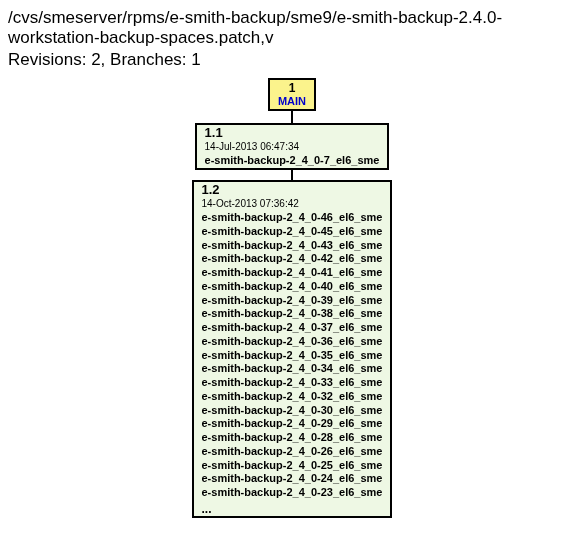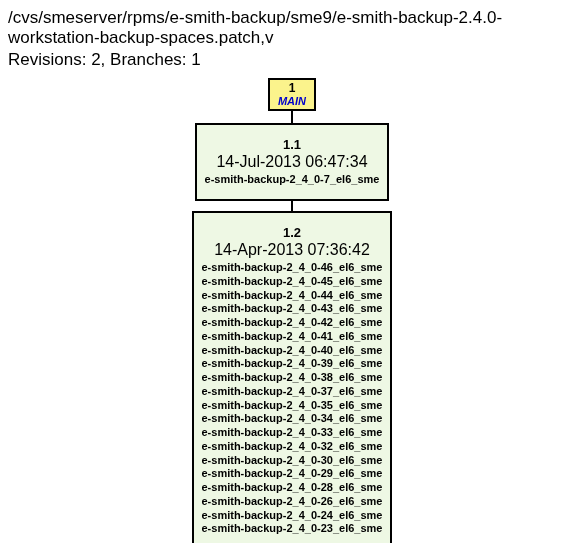--- a/index.html
+++ b/index.html
@@ -24,36 +24,35 @@
   }
   .node-main {
     background: #fbf38c;
     border: 2px solid #000;
     padding: 2px 8px;
     text-align: center;
     font-size: 12px;
     line-height: 1.1;
   }
   .node-main .main-num { font-weight: bold; }
-  .node-main .main-label { font-weight: bold; color: #0000cc; font-size: 11px; font-style: italic; }
+  .node-main .main-label { font-weight: bold; color: #0000cc; font-size: 11px; }
   .connector {
     width: 2px;
     background: #000;
   }
   .connector-short { height: 12px; }
   .connector-med { height: 10px; }
   .node-rev {
     background: #eef8e4;
     border: 2px solid #000;
-    padding: 12px 8px;
-    text-align: center;
+    padding: 0 8px;
     font-size: 12px;
   }
   .rev-title { font-weight: bold; font-size: 13px; }
-  .rev-date { font-size: 16px; margin: 1px 0 2px; }
+  .rev-date { font-size: 10px; margin: 1px 0 2px; }
   .rev-tags { font-size: 11px; font-weight: bold; line-height: 1.25; }
   .ellipsis { font-weight: bold; font-size: 12px; margin-top: 2px; }
 </style>
 </head>
 <body>
 
 <div class="header-line">/cvs/smeserver/rpms/e-smith-backup/sme9/e-smith-backup-2.4.0-workstation-backup-spaces.patch,v</div>
 <div class="header-line">Revisions: 2, Branches: 1</div>
 
 <div class="diagram">
@@ -68,39 +67,40 @@
   <div class="node-rev">
     <div class="rev-title">1.1</div>
     <div class="rev-date">14-Jul-2013 06:47:34</div>
     <div class="rev-tags">e-smith-backup-2_4_0-7_el6_sme</div>
   </div>
 
   <div class="connector connector-med"></div>
 
   <div class="node-rev">
     <div class="rev-title">1.2</div>
-    <div class="rev-date">14-Apr-2013 07:36:42</div>
+    <div class="rev-date">14-Oct-2013 07:36:42</div>
     <div class="rev-tags" id="rev2-tags">
         <div>e-smith-backup-2_4_0-46_el6_sme</div>
         <div>e-smith-backup-2_4_0-45_el6_sme</div>
-        <div>e-smith-backup-2_4_0-44_el6_sme</div>
         <div>e-smith-backup-2_4_0-43_el6_sme</div>
         <div>e-smith-backup-2_4_0-42_el6_sme</div>
         <div>e-smith-backup-2_4_0-41_el6_sme</div>
         <div>e-smith-backup-2_4_0-40_el6_sme</div>
         <div>e-smith-backup-2_4_0-39_el6_sme</div>
         <div>e-smith-backup-2_4_0-38_el6_sme</div>
         <div>e-smith-backup-2_4_0-37_el6_sme</div>
+        <div>e-smith-backup-2_4_0-36_el6_sme</div>
         <div>e-smith-backup-2_4_0-35_el6_sme</div>
         <div>e-smith-backup-2_4_0-34_el6_sme</div>
         <div>e-smith-backup-2_4_0-33_el6_sme</div>
         <div>e-smith-backup-2_4_0-32_el6_sme</div>
         <div>e-smith-backup-2_4_0-30_el6_sme</div>
         <div>e-smith-backup-2_4_0-29_el6_sme</div>
         <div>e-smith-backup-2_4_0-28_el6_sme</div>
         <div>e-smith-backup-2_4_0-26_el6_sme</div>
+        <div>e-smith-backup-2_4_0-25_el6_sme</div>
         <div>e-smith-backup-2_4_0-24_el6_sme</div>
         <div>e-smith-backup-2_4_0-23_el6_sme</div>
       </div>
     <div class="ellipsis">...</div>
   </div>
 
 </div>
 
 </body></html>

